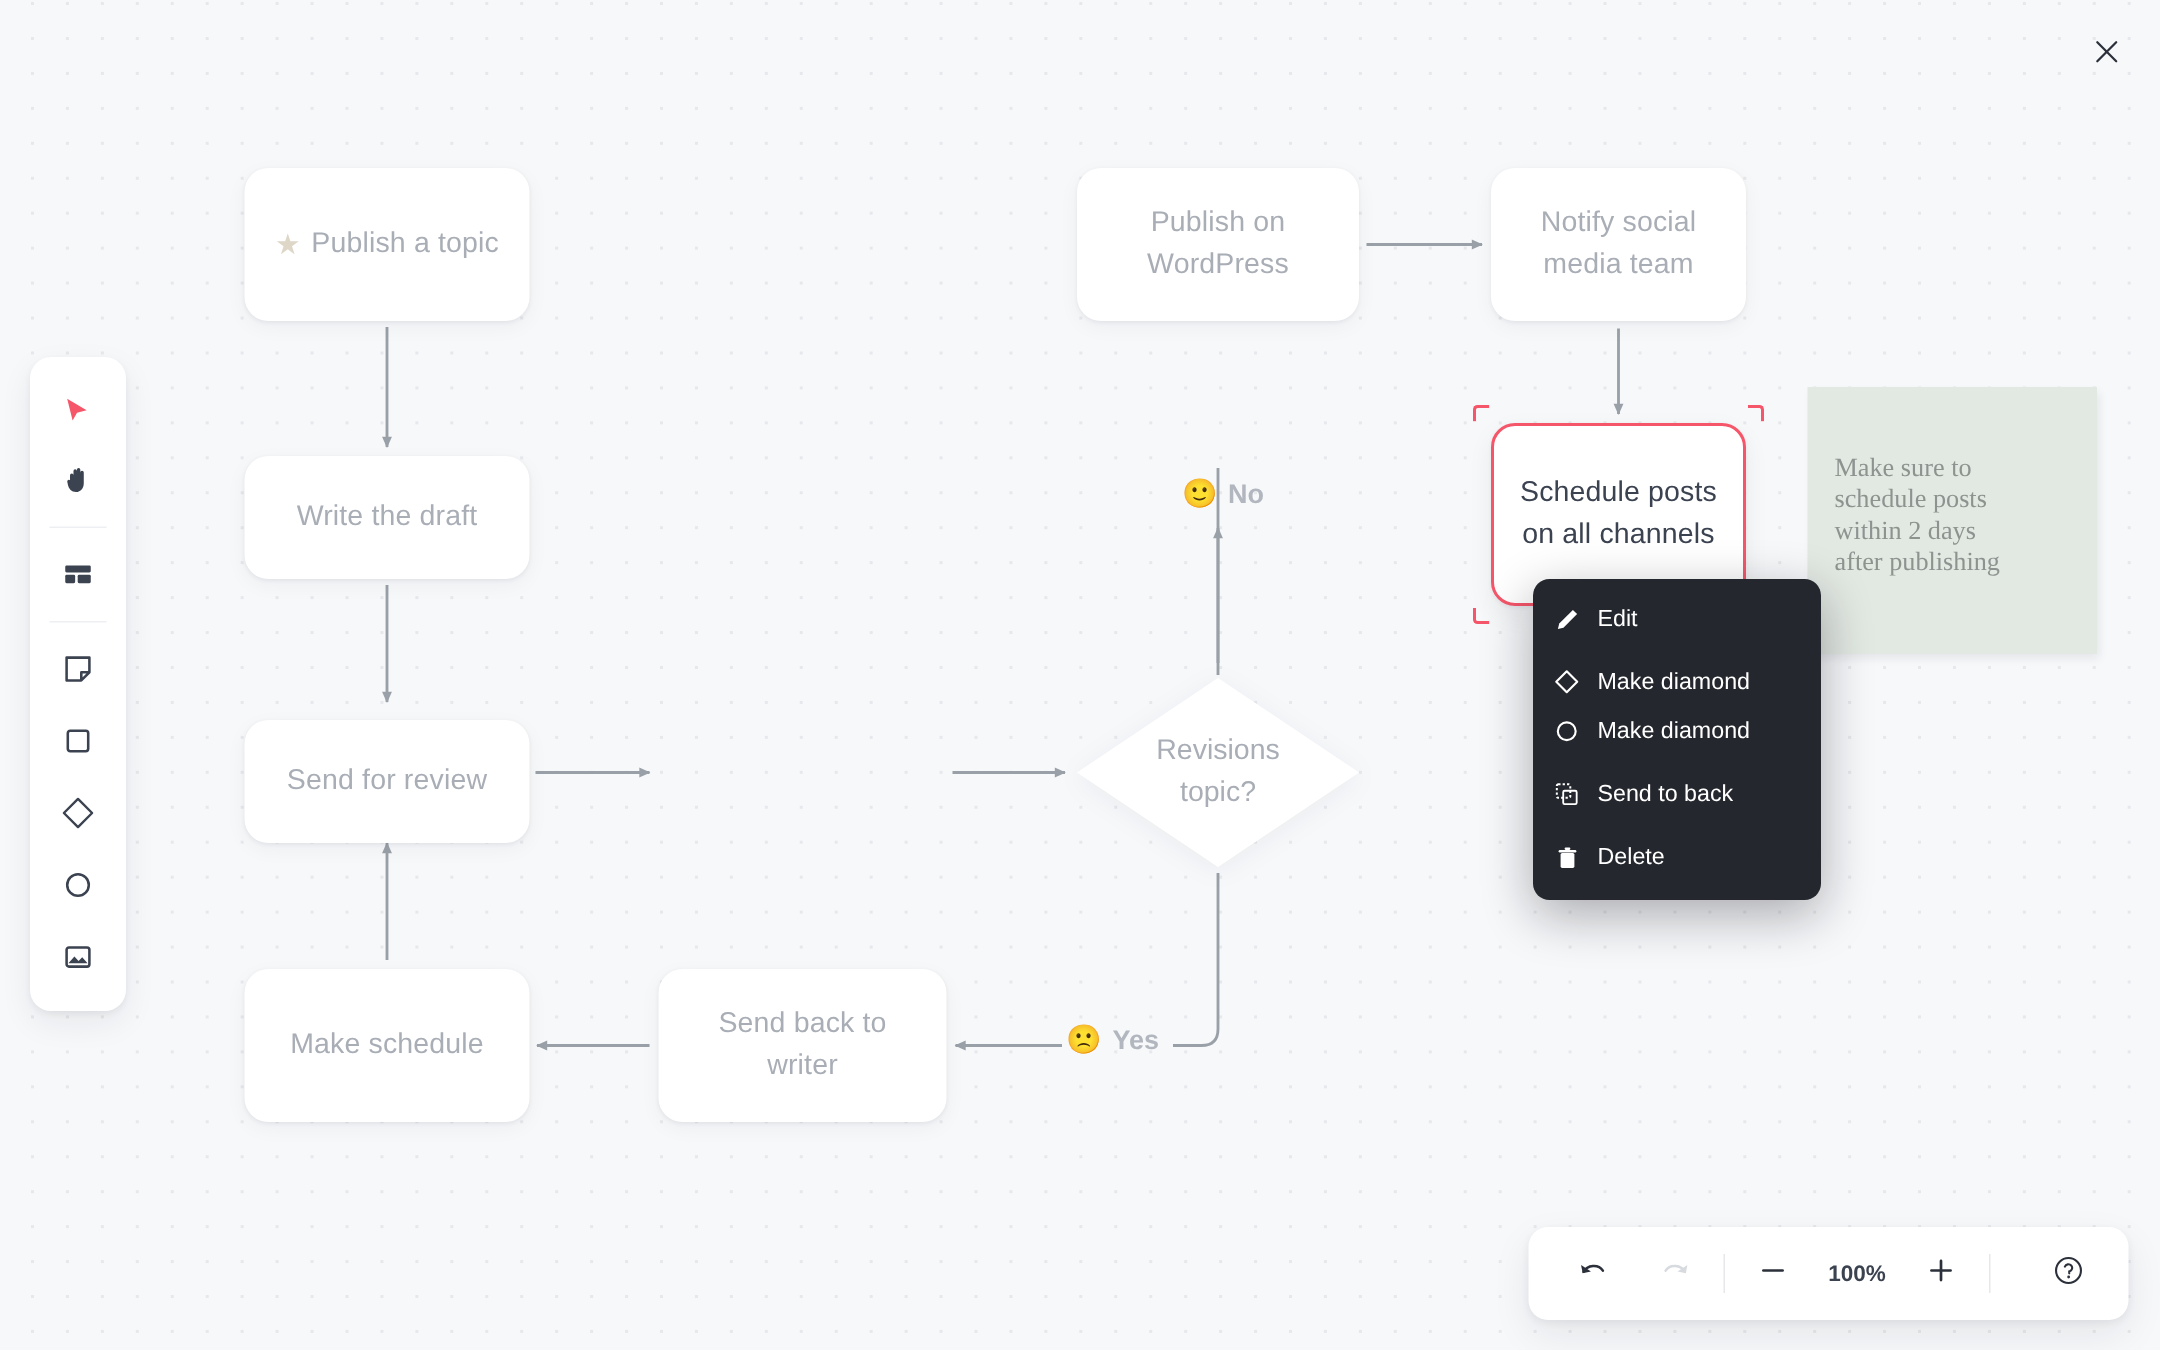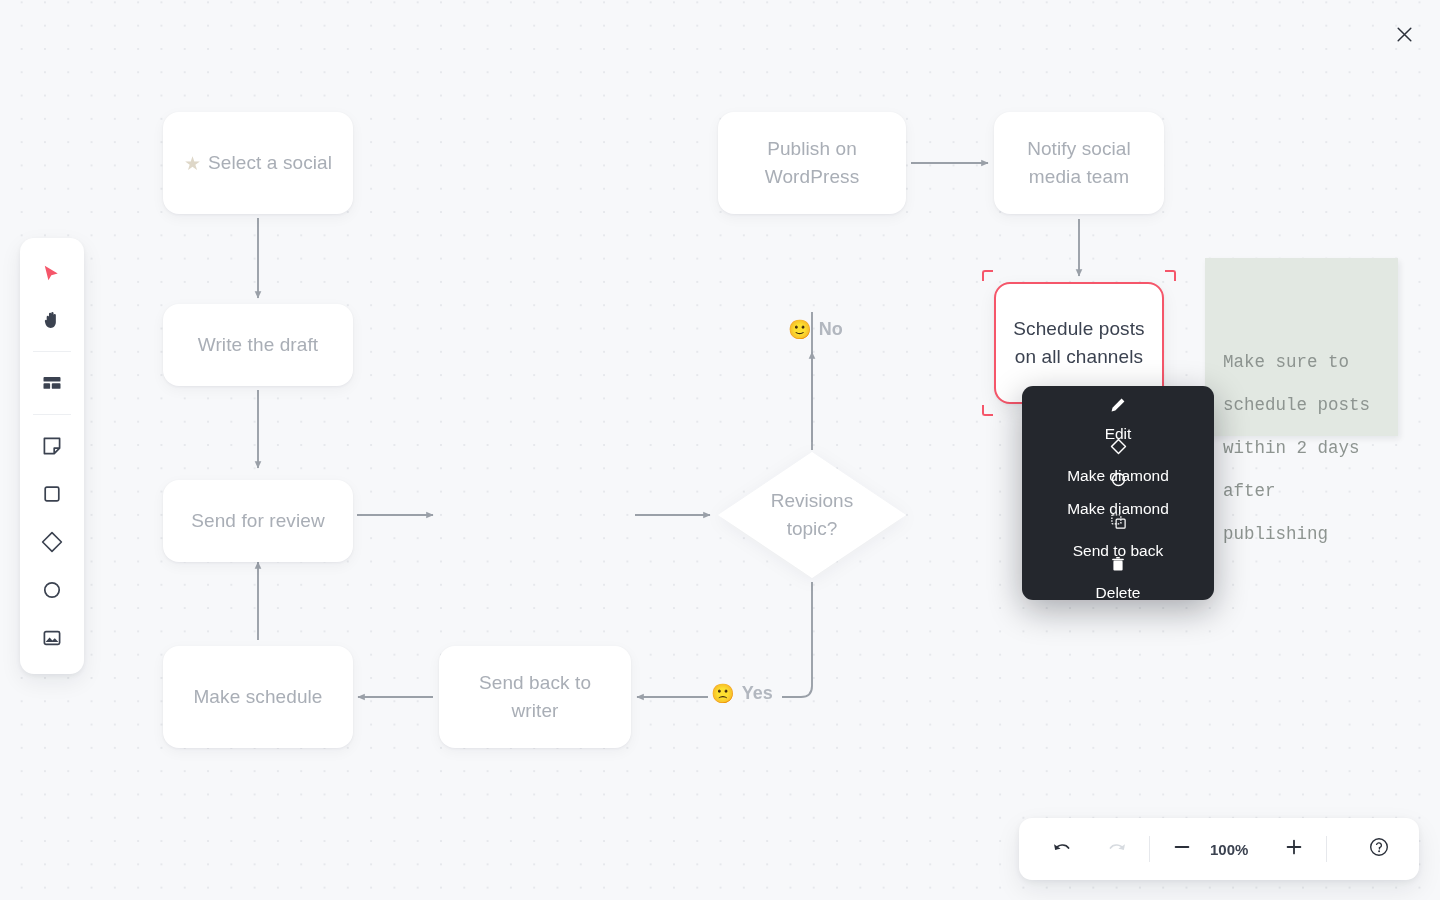--- a/index.html
+++ b/index.html
@@ -89,25 +89,25 @@
   }
   .edge-label .lbl-emoji { font-size: 19px; line-height: 1; }
 
   
   #sticky-note {
     position: absolute;
     left: 1205px; top: 258px;
     width: 193px; height: 178px;
     background: #e2e8e2;
     box-shadow: 2px 3px 6px rgba(16,24,40,.08);
-    padding: 40px 18px;
+    padding: 22px 18px;
     color: #8d9490;
-    font-family: Liberation Mono, monospace;
+    font-family: Liberation Serif, serif;
     font-size: 17.5px;
-    line-height: 43px;
+    line-height: 21px;
     white-space: pre-line;
     cursor: pointer;
   }
 
   
   #toolbar {
     position: absolute; left: 20px; top: 238px;
     width: 64px;
     background: #ffffff;
     border-radius: 14px;
@@ -134,21 +134,20 @@
     color: #ffffff;
   }
   .menu-item {
     display: flex; align-items: center;
     height: 33px;
     padding: 0 14px;
     gap: 12px;
     font-size: 15.5px;
     cursor: pointer;
     white-space: nowrap;
-    flex-direction: column;
   }
   .menu-ico { width: 17px; height: 17px; display: flex; align-items: center; justify-content: center; flex: 0 0 17px; }
   .menu-ico svg { display: block; }
   .menu-gap { height: 9px; }
 
   
   #bottom-bar {
     position: absolute; left: 1019px; top: 818px;
     width: 400px; height: 62px;
     background: #ffffff;
@@ -157,21 +156,21 @@
     display: flex; align-items: center;
   }
   .bb-btn {
     width: 56px; height: 44px;
     display: flex; align-items: center; justify-content: center;
     cursor: pointer; border-radius: 8px;
   }
   .bb-btn.disabled { cursor: default; }
   .bb-sep { width: 1px; height: 26px; background: #e6e8ec; margin: 0 4px; }
   #zoom-level {
-    min-width: 56px; text-align: left;
+    min-width: 56px; text-align: center;
     font-size: 15px; font-weight: bold; color: #3b4250;
     cursor: pointer;
   }
   .bb-spacer { flex: 1; }
 </style>
 </head>
 <body>
 
 <div id="canvas">
 
@@ -210,21 +209,21 @@
       <path d="M708,697 L637,697"></path>
 
       <path d="M433,697 L358,697"></path>
 
       <path d="M258,640 L258,562"></path>
     </g>
   </svg>
 
   <div class="node with-emoji" style="left:163px;top:112px;width:190px;height:102px;">
     <span class="node-emoji">★</span>
-    <span class="node-label">Select a social</span>
+    <span class="node-label">Publish a topic</span>
   </div>
 
   <div class="node" style="left:163px;top:304px;width:190px;height:82px;">
     <span class="node-label">Write the draft</span>
   </div>
 
   <div class="node" style="left:163px;top:480px;width:190px;height:82px;">
     <span class="node-label">Send for review</span>
   </div>
 

